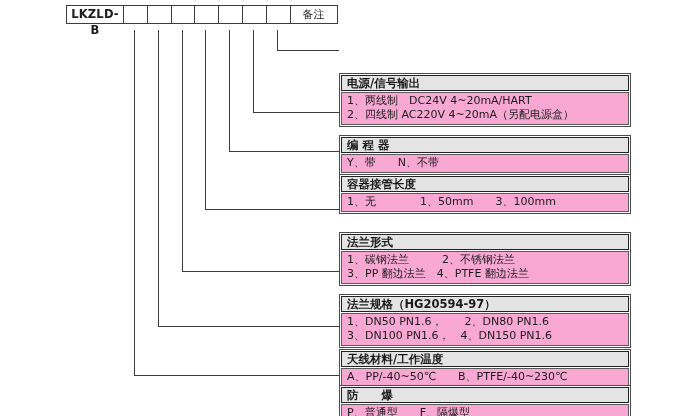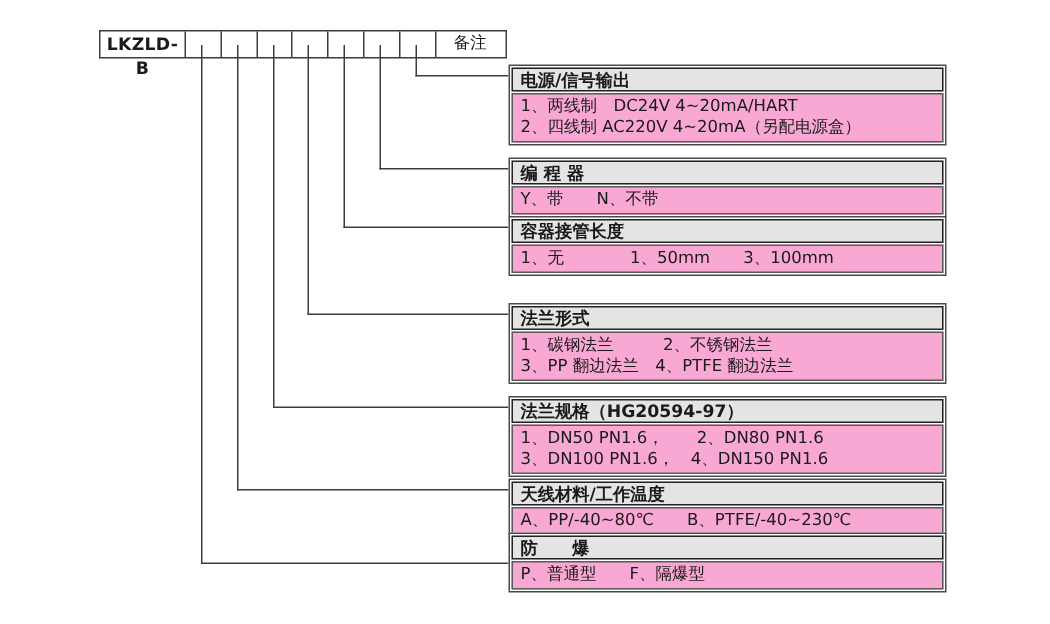--- a/index.html
+++ b/index.html
@@ -13,21 +13,21 @@
     width: 700px;
     height: 416px;
     background: #ffffff;
     overflow: hidden;
     color: #1a1a1a;
   }
   
   .code-row {
     position: absolute;
     left: 66px;
-    top: 20px;
+    top: 5px;
     height: 19px;
     display: flex;
     border: 1px solid #3c3c3c;
     background: #ffffff;
     box-sizing: border-box;
   }
   .code-row .cell {
     box-sizing: border-box;
     border-left: 1px solid #3c3c3c;
     height: 100%;
@@ -58,20 +58,21 @@
   }
   
   .group {
     position: absolute;
     left: 339px;
     width: 292px;
     box-sizing: border-box;
     border: 1px solid #4a4a4a;
     background: #ffffff;
     padding: 1px;
+    margin-top: 30px;
   }
   .group .hdr {
     box-sizing: border-box;
     border: 1px solid #222222;
     background: #e4e4e4;
     font-size: 11.5px;
     font-weight: bold;
     line-height: 14px;
     padding: 0 5px;
     margin-bottom: 1px;
@@ -148,21 +149,21 @@
     <div class="hdr">法兰规格（HG20594-97）</div>
     <div class="body">
       <div class="line">1、DN50 PN1.6，　　2、DN80 PN1.6</div>
       <div class="line">3、DN100 PN1.6，　4、DN150 PN1.6</div>
     </div>
   </div>
 
   <div class="group" style="top:319px;">
     <div class="hdr">天线材料/工作温度</div>
     <div class="body">
-      <div class="line">A、PP/-40~80℃　　B、PTFE/-40~230℃</div>
+      <div class="line">A、PP/-40~50℃　　B、PTFE/-40~230℃</div>
     </div>
   </div>
 
   <div class="group" style="top:355px;">
     <div class="hdr">防　　爆</div>
     <div class="body">
       <div class="line">P、普通型　　F、隔爆型</div>
     </div>
   </div>
 

